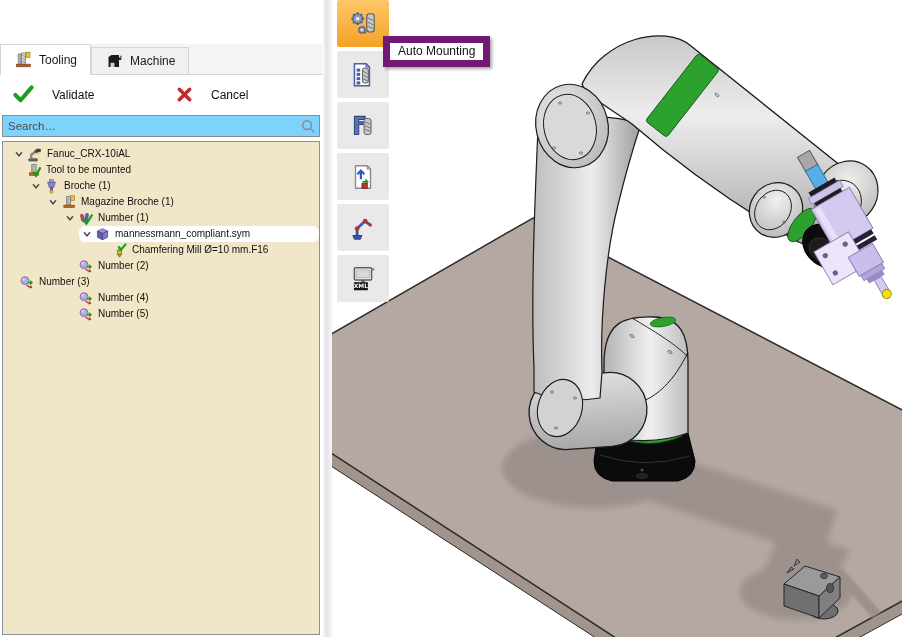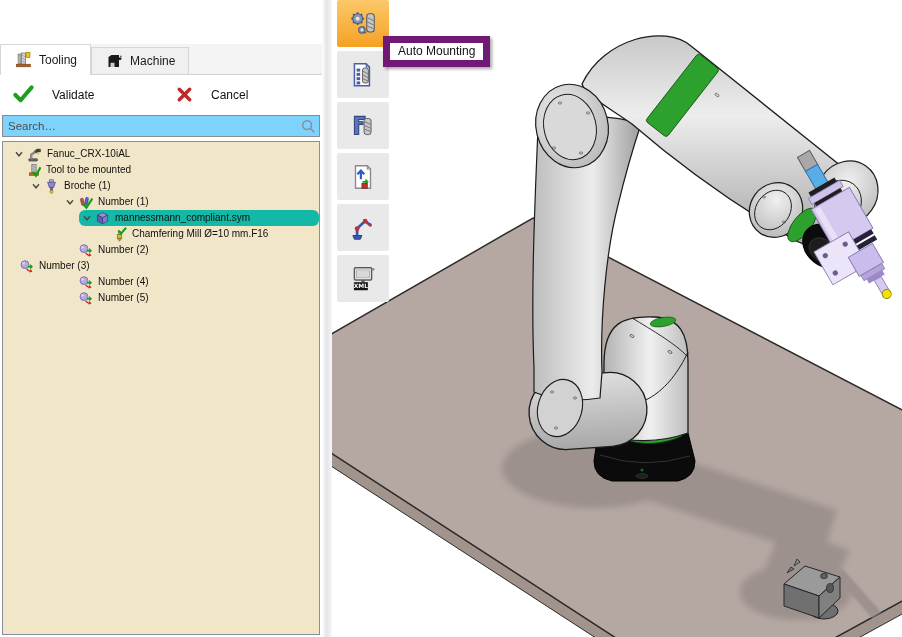--- a/index.html
+++ b/index.html
@@ -19,21 +19,21 @@
   .action.validate{margin-left:13px;flex:0 0 163px;}
   .aicn{display:inline-flex;}
   .searchwrap{margin:1px 2px 4px 2px;position:relative;}
   .searchwrap input{width:100%;box-sizing:border-box;height:22px;border:1px solid #8b8b8b;background:#7dd3fc;
        padding:2px 24px 2px 5px;font-size:11.5px;font-family:"Liberation Sans",sans-serif;color:#333;outline:none;}
   .searchwrap input::placeholder{color:#4d4d4d;opacity:1;}
   .mag{position:absolute;right:4px;top:3px;width:16px;height:16px;}
   .tree{flex:1;margin:0 2px 2px 2px;border:1px solid #8a9099;background:#f2e6c8;overflow:hidden;padding-top:4px;}
   .tree-row{height:16px;display:flex;align-items:center;font-size:10px;white-space:nowrap;cursor:default;}
   .row-inner{display:flex;align-items:center;flex:1;height:16px;}
-  .row-inner.selected{background:#14b8a6;border-radius:6px;}
+  .row-inner.selected{background:#ffffff;border-radius:6px;}
   .chev{width:16px;min-width:16px;display:inline-flex;justify-content:center;align-items:center;}
   .ticon{width:18px;min-width:18px;display:inline-flex;align-items:center;}
   .tlabel{padding:0 3px 1px 2px;color:#101010;}
 
   
   .splitter{width:10px;background:linear-gradient(90deg,#ffffff,#e4e4e8 45%,#f7f7f9);}
 
   
   .viewport{position:relative;flex:1;background:#fff;overflow:hidden;}
   .scene{position:absolute;left:0;top:0;}
@@ -150,20 +150,38 @@
             </span>
             <span class="ticon">
               <svg viewBox="0 0 16 16" width="15" height="15">
                 <rect x="6" y="0.8" width="4" height="2.6" fill="#b0a8e0" stroke="#4a4490" stroke-width="0.6"></rect>
                 <path d="M3.8 3.4 L12.2 3.4 L10.4 9 L5.6 9 Z" fill="#8f86c8" stroke="#4a4490" stroke-width="0.7"></path>
                 <rect x="6.8" y="9" width="2.4" height="3.2" fill="#6a62a8" stroke="#4a4490" stroke-width="0.6"></rect>
                 <circle cx="8" cy="13.6" r="1.7" fill="#e8c820" stroke="#8a6d1d" stroke-width="0.6"></circle>
               </svg>
             </span>
             <span class="tlabel">Broche (1)</span>
+          </div>
+        </div>
+        <div class="tree-row" style="padding-left: 42px;">
+          <div class="row-inner">
+            <span class="chev">
+              <svg viewBox="0 0 10 10" width="10" height="10">
+                <path d="M2 3.2 L5 6.8 L8 3.2" stroke="#4a4a4a" stroke-width="1.4" fill="none"></path>
+              </svg>
+            </span>
+            <span class="ticon">
+              <svg viewBox="0 0 16 16" width="15" height="15">
+                <rect x="10.2" y="0.8" width="4.3" height="5" fill="#f2c41c" stroke="#8a6d1d" stroke-width="0.6"></rect>
+                <rect x="6" y="1.8" width="4.4" height="9" fill="#c2c2c2" stroke="#666" stroke-width="0.7"></rect>
+                <path d="M6.3 3.4 L10 5.2 M6.3 6.2 L10 8 M6.3 9 L10 10.4" stroke="#8a8a8a" stroke-width="0.7"></path>
+                <rect x="3" y="10.8" width="11.5" height="2.6" fill="#c4651f" stroke="#7a3c0e" stroke-width="0.6"></rect>
+              </svg>
+            </span>
+            <span class="tlabel">Magazine Broche (1)</span>
           </div>
         </div>
         <div class="tree-row" style="padding-left: 59px;">
           <div class="row-inner">
             <span class="chev">
               <svg viewBox="0 0 10 10" width="10" height="10">
                 <path d="M2 3.2 L5 6.8 L8 3.2" stroke="#4a4a4a" stroke-width="1.4" fill="none"></path>
               </svg>
             </span>
             <span class="ticon">

